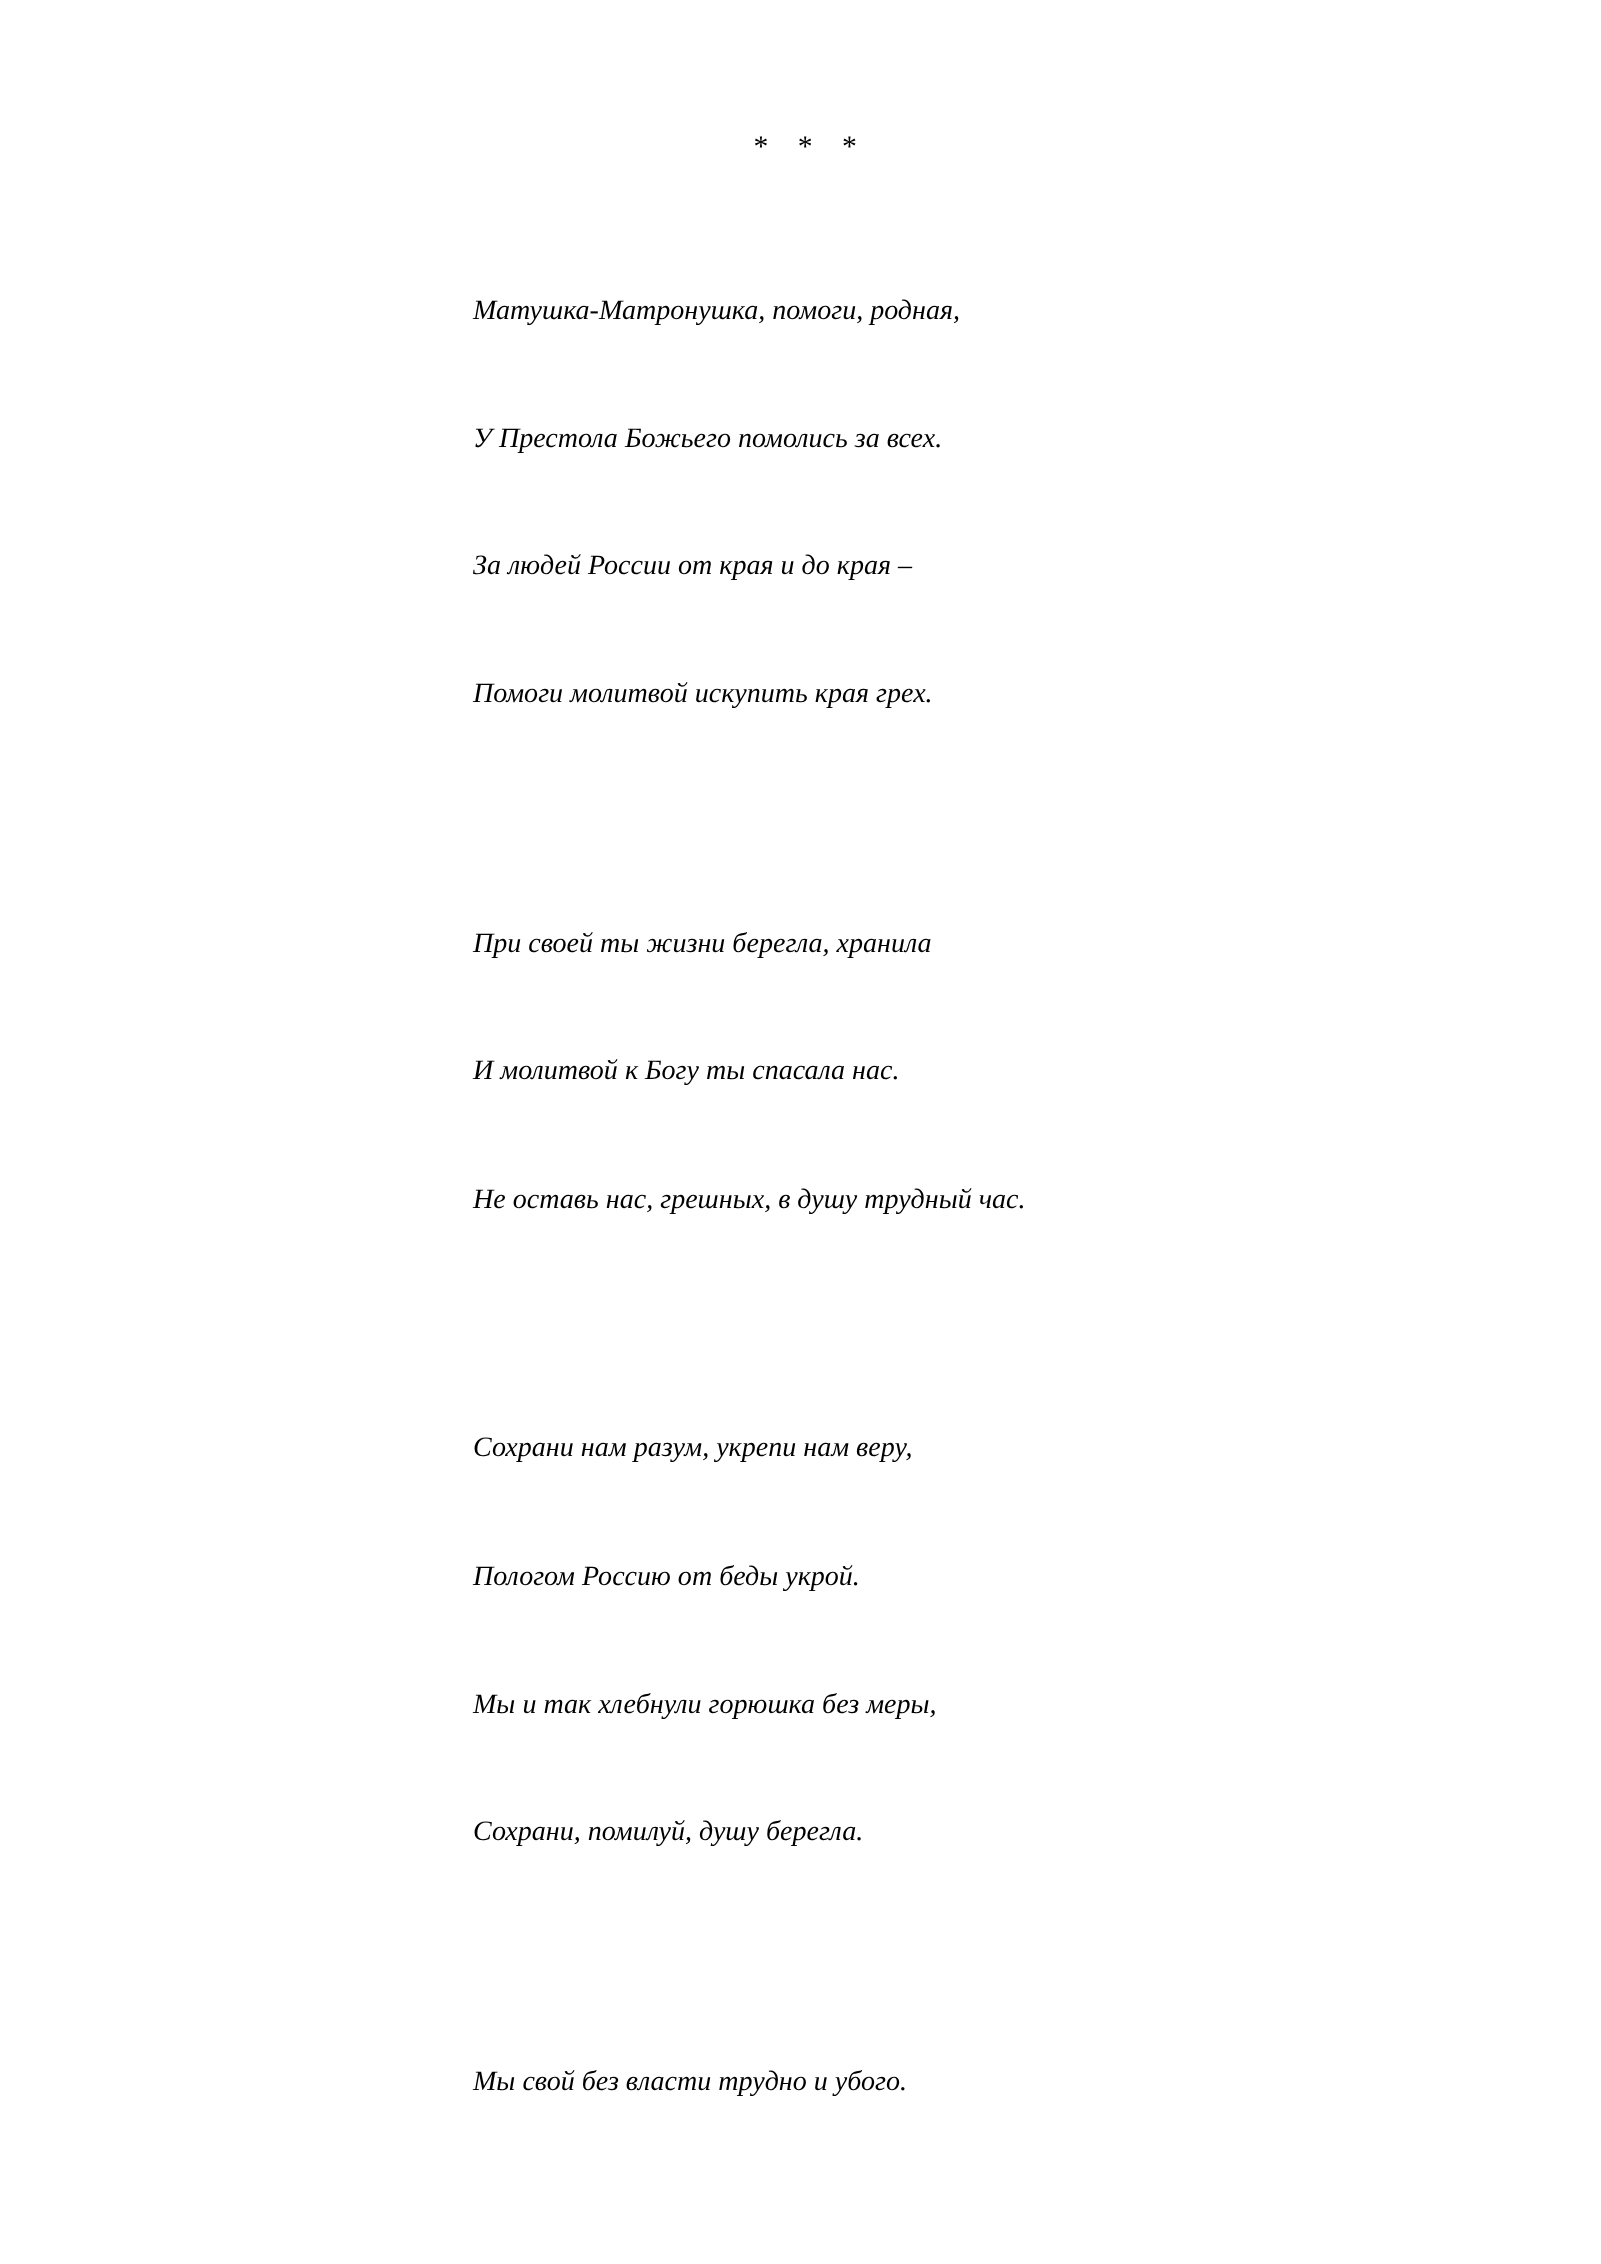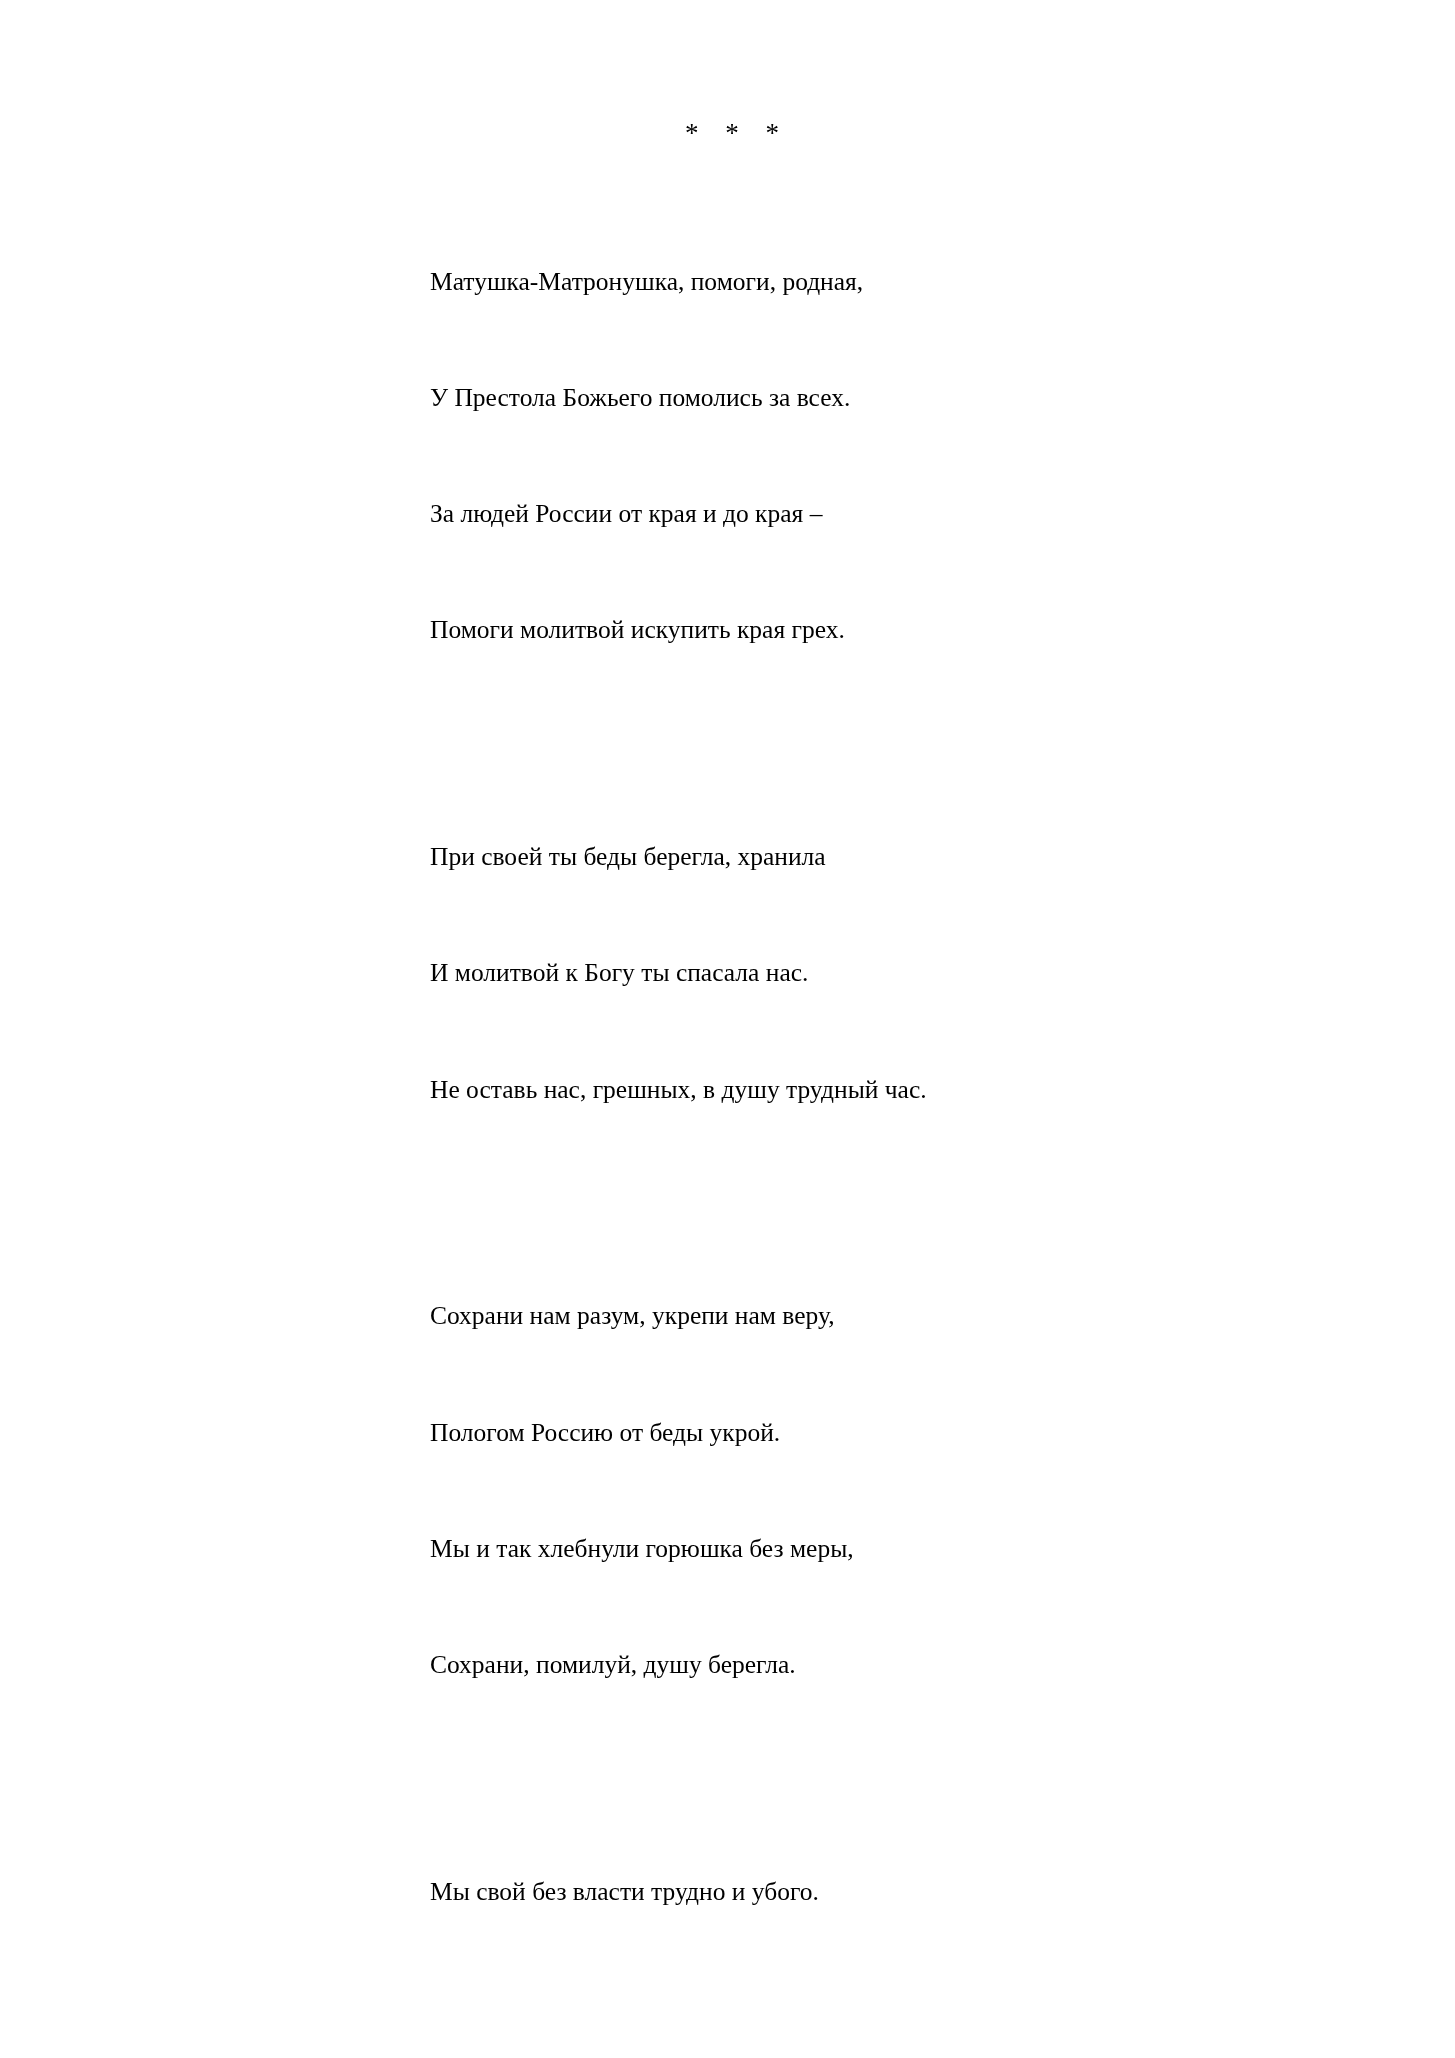--- a/index.html
+++ b/index.html
@@ -38,20 +38,21 @@
     height: 38px;
   }
   .stanza {
     font-size: 25.5px;
     line-height: 1.52;
     margin: 0 0 33px 0;
     white-space: pre-wrap;
   }
   .stanza .line {
     display: block;
+    font-style: italic;
   }
   .poem {
     margin: 0;
   }
 </style>
 </head>
 <body>
 
 <div class="page">
   <div class="content">
@@ -61,21 +62,21 @@
       <div class="sep-gap-below"></div>
 
       <p class="stanza">
         <span class="line">Матушка-Матронушка, помоги, родная,</span>
         <span class="line">У Престола Божьего помолись за всех.</span>
         <span class="line">За людей России от края и до края –</span>
         <span class="line">Помоги молитвой искупить края грех.</span>
       </p>
 
       <p class="stanza">
-        <span class="line">При своей ты беды берегла, хранила</span>
+        <span class="line">При своей ты жизни берегла, хранила</span>
         <span class="line">И молитвой к Богу ты спасала нас.</span>
         <span class="line">Не оставь нас, грешных, в душу трудный час.</span>
       </p>
 
       <p class="stanza">
         <span class="line">Сохрани нам разум, укрепи нам веру,</span>
         <span class="line">Пологом Россию от беды укрой.</span>
         <span class="line">Мы и так хлебнули горюшка без меры,</span>
         <span class="line">Сохрани, помилуй, душу берегла.</span>
       </p>

